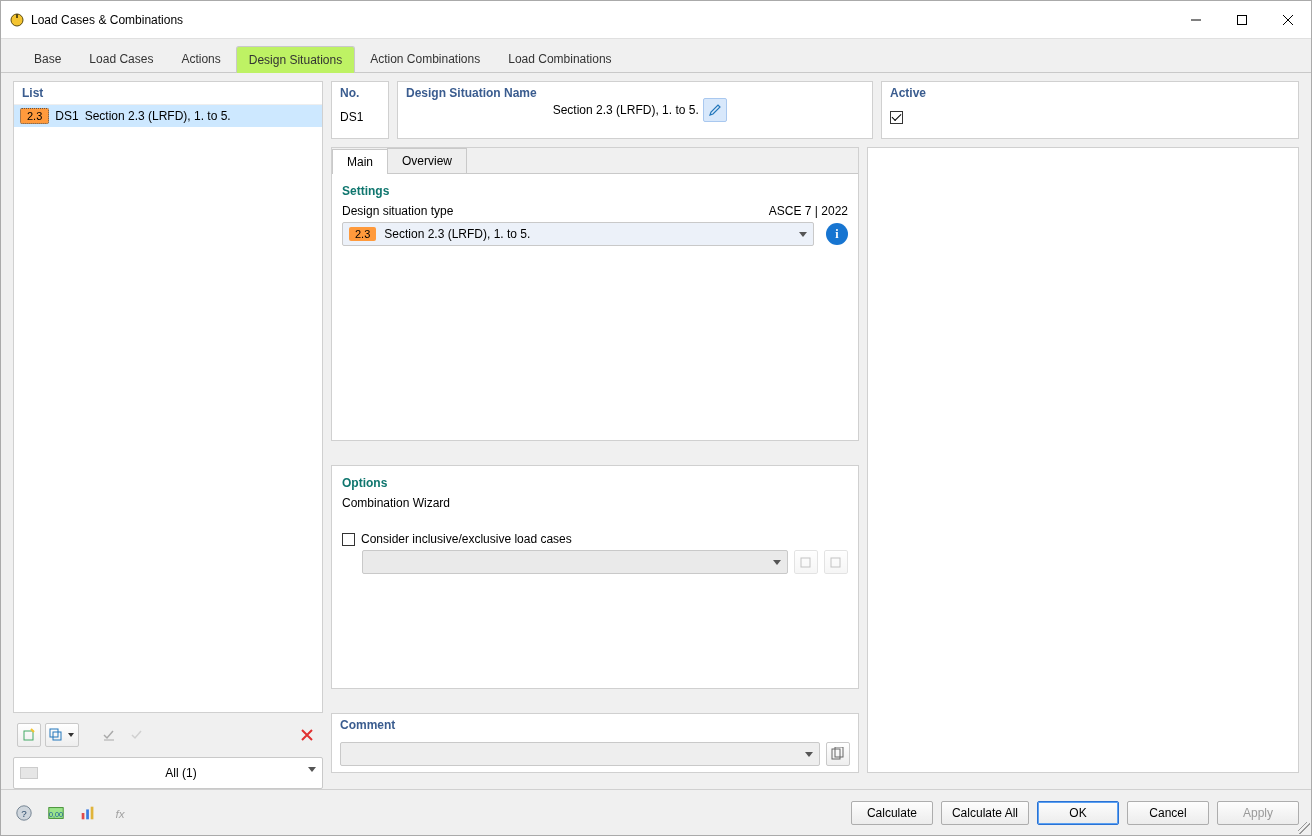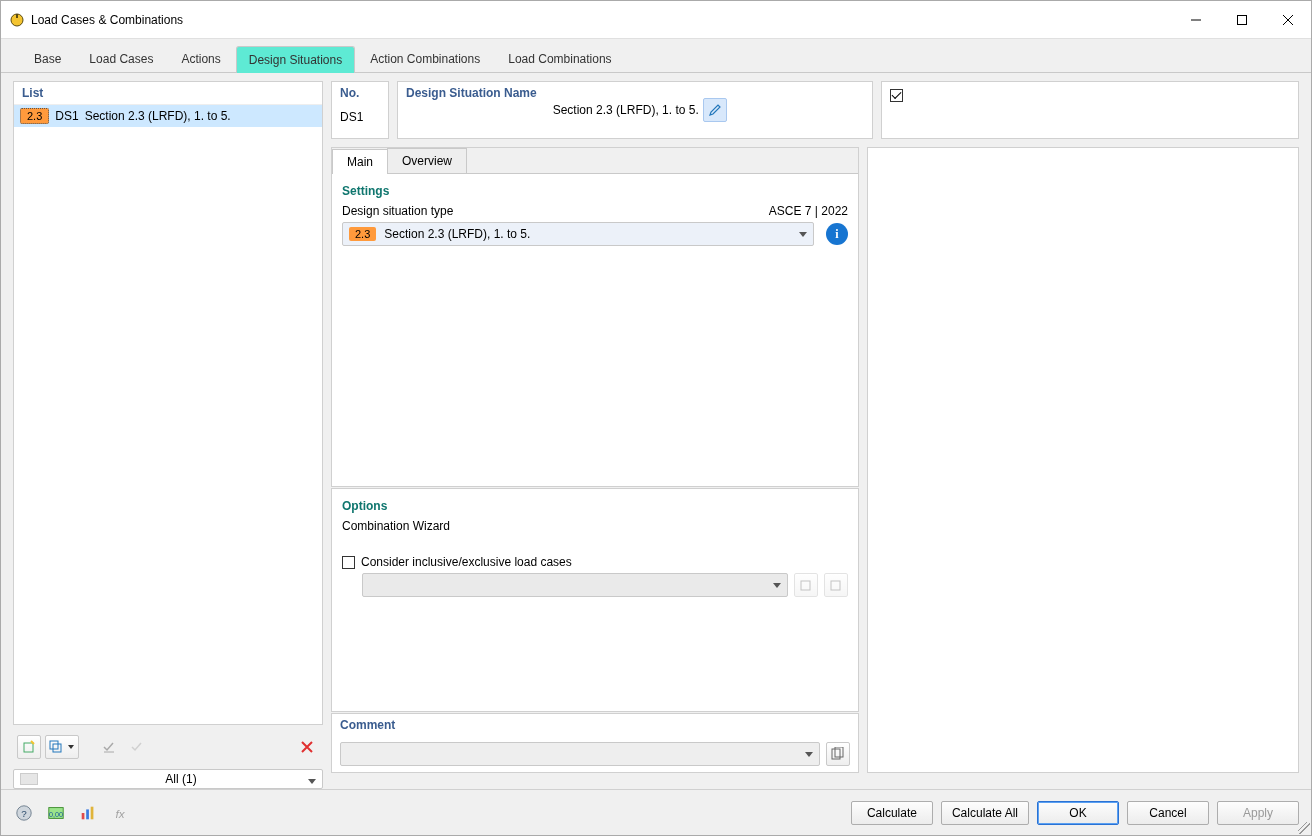--- a/index.html
+++ b/index.html
@@ -10,21 +10,21 @@
   .titlebar { height:38px; background:#fff; display:flex; align-items:center; border-bottom:1px solid #e0e0e0;}
   .titlebar .app-icon { width:16px; height:16px; margin:0 6px 0 8px; display:flex; align-items:center; justify-content:center;}
   .titlebar .title { font-size:12px; color:#000;}
   .titlebar .winbtns { margin-left:auto; display:flex; height:100%;}
   .titlebar .winbtn { width:46px; display:flex; align-items:center; justify-content:center; color:#000; }
   .titlebar .winbtn svg { width:10px; height:10px; }
 
   
   .tabsrow { display:flex; padding:6px 12px 0 20px; background:#f0f0f0; border-bottom:1px solid #c9c9c9;}
   .toptab { padding:6px 12px 6px 12px; color:#333; border:1px solid transparent; border-bottom:none; cursor:default; margin-right:2px;}
-  .toptab.active { background:#5eead4; border-color:#c9c9c9; border-top-left-radius:3px; border-top-right-radius:3px; position:relative; top:1px;}
+  .toptab.active { background:#bef264; border-color:#c9c9c9; border-top-left-radius:3px; border-top-right-radius:3px; position:relative; top:1px;}
 
   
   .content { flex:1; display:flex; padding:8px 12px 0 12px; gap:8px; min-height:0;}
   .leftcol { width:310px; display:flex; flex-direction:column; gap:8px; min-height:0; }
   .midcol { flex:1; display:flex; flex-direction:column; gap:8px; min-height:0;}
   
   .panel { background:#fff; border:1px solid #d0d0d0; }
   .panel-hdr { color:#3a5c8f; font-weight:600; padding:4px 8px; background:#fff;}
 
   
@@ -39,42 +39,42 @@
   
   .list-toolbar { height:28px; display:flex; align-items:center; gap:4px; padding:0 4px;}
   .tbtn { width:24px; height:24px; border:1px solid #c9c9c9; background:linear-gradient(#fff,#eee); display:flex; align-items:center; justify-content:center; border-radius:2px; cursor:default;}
   .tbtn.flat { border-color:transparent; background:transparent;}
   .tbtn svg{ width:14px; height:14px;}
   .tbtn.split { width:34px; justify-content:flex-start; padding-left:3px; position:relative;}
   .tbtn.split::after { content:""; position:absolute; right:4px; top:9px; border-left:3px solid transparent; border-right:3px solid transparent; border-top:4px solid #333;}
   .tbtn.disabled { opacity:0.45;}
   .tbtn.delete svg path { stroke:#e03030;}
   
-  .filterdd { height:20px; border:1px solid #c9c9c9; background:#fff; display:flex; align-items:center; border-radius:2px; padding:0 20px 0 6px; position:relative; width:100%;}
+  .filterdd { height:32px; border:1px solid #c9c9c9; background:#fff; display:flex; align-items:center; border-radius:2px; padding:0 20px 0 6px; position:relative; width:100%;}
   .filterdd .swatch { width:18px; height:12px; background:#e6e6e6; margin-right:22px; border:1px solid #ccc;}
   .filterdd::after { content:""; position:absolute; right:6px; top:9px; border-left:4px solid transparent; border-right:4px solid transparent; border-top:5px solid #555;}
   .filterdd span { flex:1; text-align:center;}
 
   
   .headerrow { display:flex; gap:8px; height:58px;}
   .nopanel { width:58px; }
   .namepanel { flex:1; display:flex; flex-direction:row;}
   .activepanel { width:418px;}
   .fieldval { padding:6px 8px; color:#000;}
   .name-input-row { display:flex; align-items:center; padding:4px 4px 4px 8px; gap:4px;}
   .name-input-row .nval { flex:1; }
   .iconbtn { width:24px; height:24px; border:1px solid #a9c8ef; background:#d8e8fb; display:flex; align-items:center; justify-content:center; border-radius:2px;}
   .iconbtn svg { width:14px; height:14px; }
   .active-check { padding:6px 8px;}
   .chk { width:13px; height:13px; border:1px solid #333; display:inline-flex; align-items:center; justify-content:center; background:#fff; vertical-align:middle;}
   .chk.checked::after { content:""; width:8px; height:4px; border-left:1.5px solid #000; border-bottom:1.5px solid #000; transform:rotate(-45deg) translate(1px,-1px);}
   
   
   .midmain { flex:1; display:flex; gap:8px; min-height:0;}
-  .midleft { width:528px; display:flex; flex-direction:column; gap:1px; min-height:0;}
+  .midleft { width:528px; display:flex; flex-direction:column; gap:24px; min-height:0;}
   .midright { flex:1; }
   .tabpanel { flex:1; display:flex; flex-direction:column; min-height:0;}
   .subtabs { display:flex; border-bottom:1px solid #c9c9c9; background:#f0f0f0;}
   .subtab { padding:5px 14px; border:1px solid #c9c9c9; border-bottom:none; background:#eee; margin-right:-1px; cursor:default;}
   .subtab.active { background:#fff; position:relative; top:1px; z-index:1;}
   .tabbody { flex:1; padding:10px 10px; overflow:auto; background:#fff;}
 
   .section-title { color:#0f766e; font-weight:600; margin-bottom:6px;}
   .row-line { display:flex; align-items:flex-end; margin:4px 0;}
   .row-line .lbl { flex:1;}
@@ -211,20 +211,21 @@
           <div class="name-input-row">
             <div class="nval">Section 2.3 (LRFD), 1. to 5.</div>
             <div class="iconbtn">
               <svg viewBox="0 0 14 14">
                     <path d="M2 12l1-3 7-7 2 2-7 7-3 1z" fill="none" stroke="#27b" stroke-width="1.2"></path>
                   </svg>
             </div>
           </div>
         </div>
         <div class="panel activepanel">
+          <div class="panel-hdr">Active</div>
           <div class="active-check">
             <span class="chk checked"></span>
           </div>
         </div>
       </div>
 
       <div class="midmain">
         <div class="midleft">
 
           <div class="panel tabpanel">

